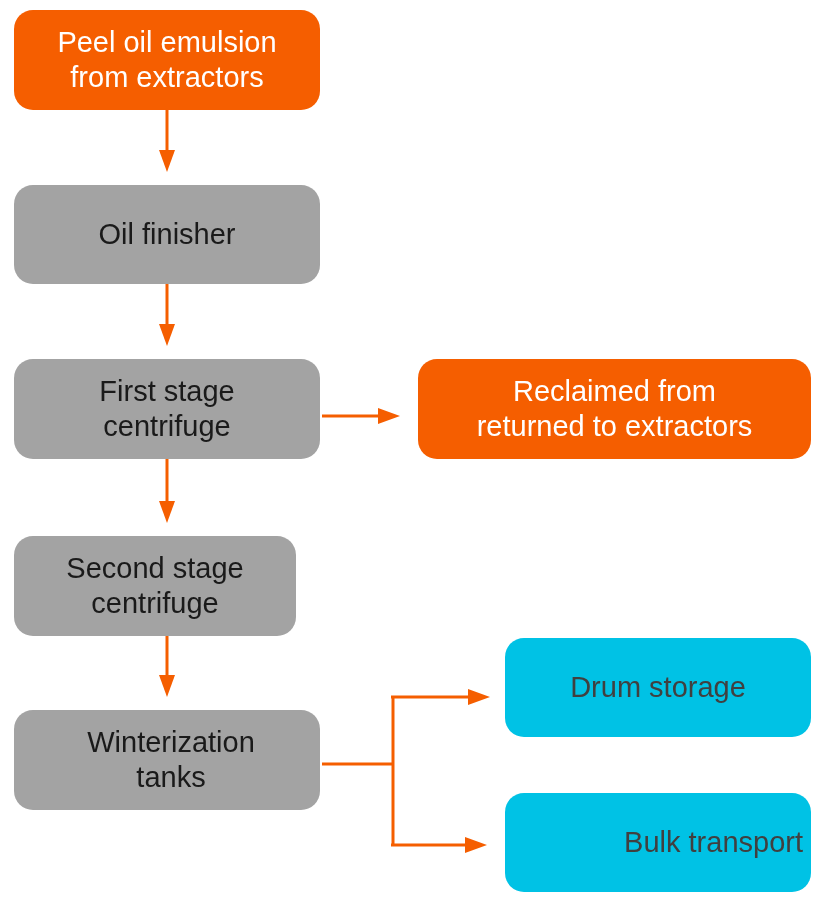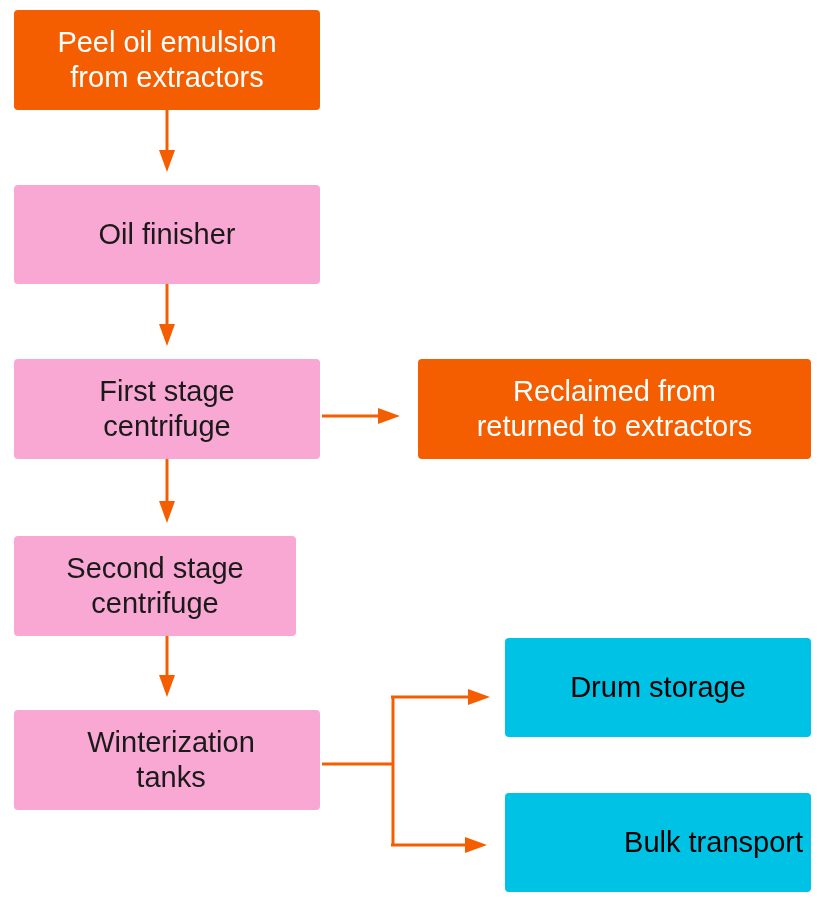--- a/index.html
+++ b/index.html
@@ -1,23 +1,23 @@
 <!DOCTYPE html>
 <html><head>
 <meta charset="utf-8">
 <style>
   html, body { margin:0; padding:0; background:#ffffff; }
   body { width:823px; height:900px; position:relative; overflow:hidden;
          font-family:"Liberation Sans", "DejaVu Sans", sans-serif; }
-  .box { position:absolute; border-radius:4px; display:flex; align-items:center;
+  .box { position:absolute; border-radius:19px; display:flex; align-items:center;
          justify-content:center; text-align:center; font-size:29px; line-height:35px;
          box-sizing:border-box; padding:0 8px; }
   .dark { background:#F55E00; color:#ffffff; }
-  .light { background:#f9a8d4; color:#1a1a1a; }
-  .cyan { background:#00C2E5; color:#000000; }
+  .light { background:#a3a3a3; color:#1a1a1a; }
+  .cyan { background:#00C2E5; color:#404040; }
   svg.conn { position:absolute; left:0; top:0; }
 </style>
 </head>
 <body>
 
 <svg class="conn" width="823" height="900">
   <defs>
     <marker id="ah" markerWidth="10" markerHeight="10" refX="9" refY="5" orient="auto" markerUnits="userSpaceOnUse">
       <path d="M0,0 L10,5 L0,10 Z" fill="#F55E00"></path>
     </marker>

